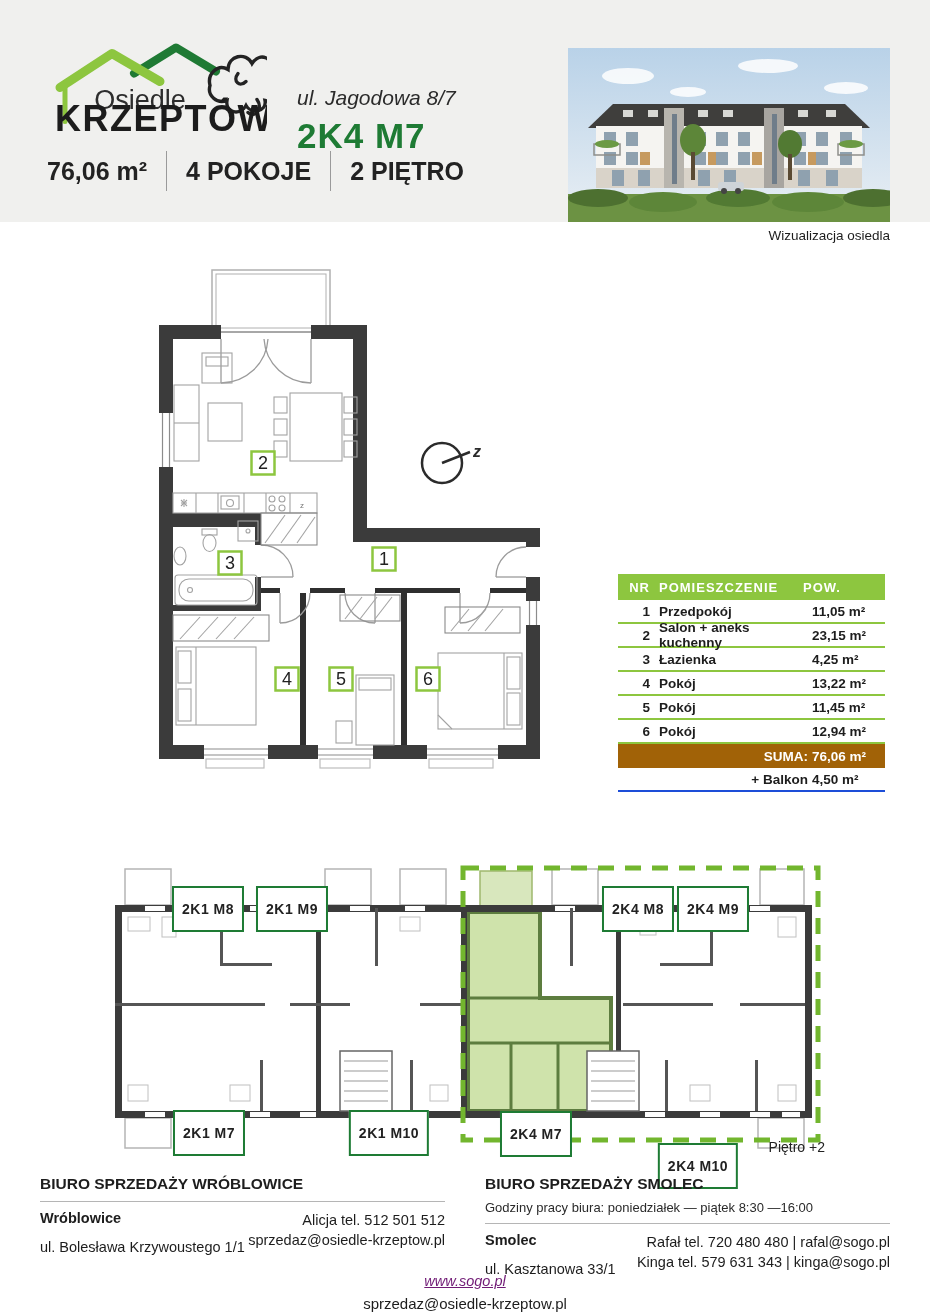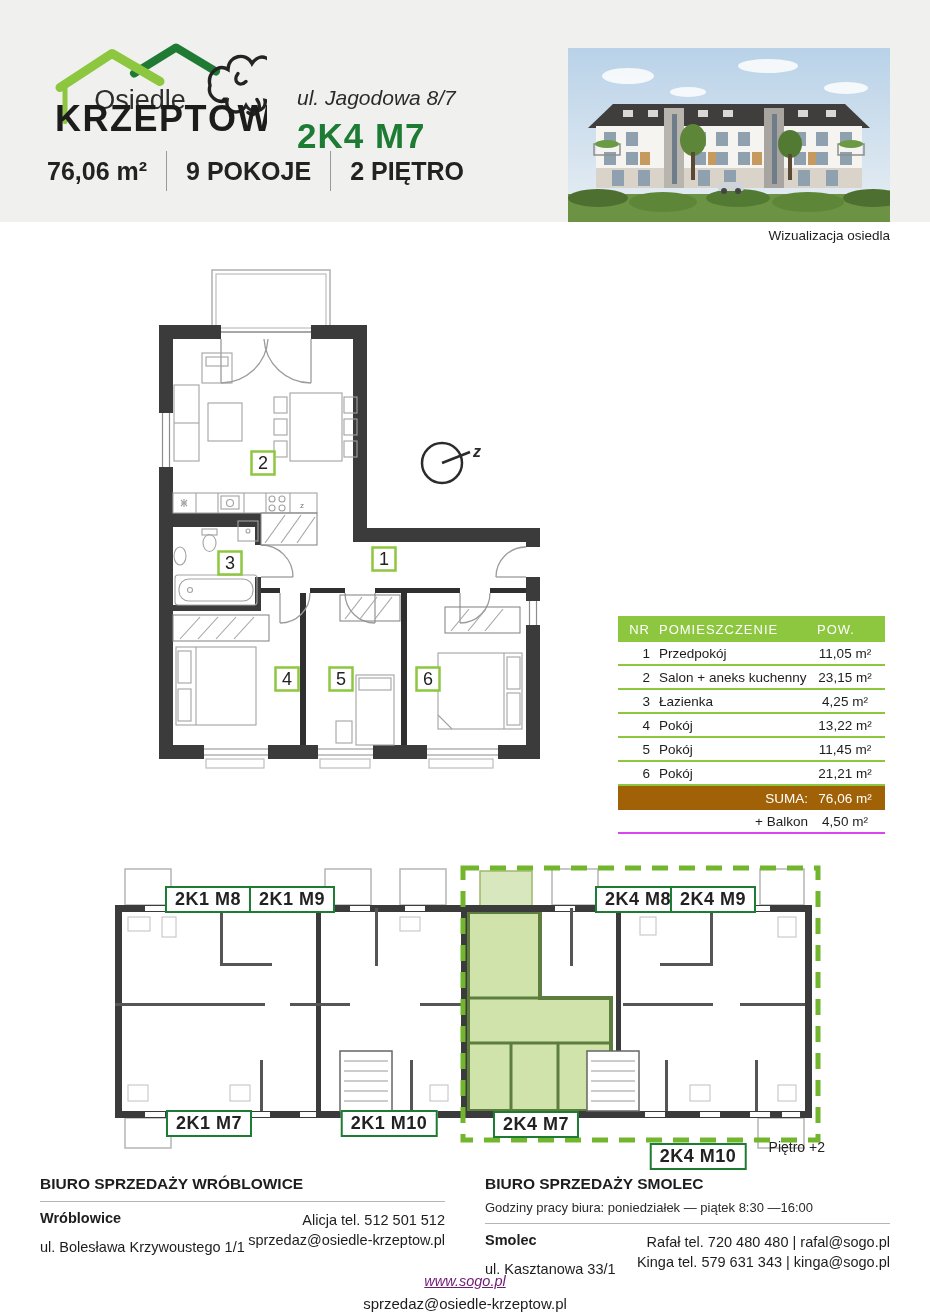--- a/index.html
+++ b/index.html
@@ -12,35 +12,35 @@
   #address-line{font-style:italic;font-size:21px;color:#2b2b2b;margin-top:42px;}
   #unit-code{margin-top:6px;font-size:35px;font-weight:bold;color:#1e7b34;letter-spacing:1px;}
   #stats{position:absolute;left:47px;top:148px;display:flex;align-items:center;height:46px;}
   .stat{font-size:25px;font-weight:bold;color:#222;white-space:nowrap;}
   .stat-sep{width:1px;height:40px;background:#9a9a9a;margin:0 19px;}
   #photo{position:absolute;left:568px;top:48px;width:322px;height:174px;}
   #photo-caption{position:absolute;right:40px;top:228px;font-size:13.5px;color:#1d1d1d;}
   
   #main-plan{position:absolute;left:140px;top:255px;width:420px;height:580px;}
   
-  #room-table{position:absolute;left:618px;top:616px;width:267px;font-size:13.5px;}
+  #room-table{position:absolute;left:618px;top:574px;width:267px;font-size:13.5px;font-weight:bold;}
   .tr{display:flex;align-items:center;}
   .tr-head{height:26px;background:#8dc63f;color:#fff;letter-spacing:1px;font-size:13px;}
   .tr-data{height:22px;border-bottom:2px solid #8dc63f;}
   .tr-suma{height:24px;background:#a16207;color:#fff;}
-  .tr-balkon{height:22px;border-bottom:2px solid #d946ef;}
+  .tr-balkon{height:22px;border-bottom:2px solid #1d4ed8;}
   .td-nr{width:26px;text-align:right;padding-left:6px;}
   .td-name{flex:1;padding-left:9px;}
   .td-name-r{flex:1;text-align:right;padding-right:4px;}
-  .td-area{width:66px;text-align:center;padding-right:7px;}
+  .td-area{width:66px;text-align:left;padding-right:7px;}
   
   #overview{position:absolute;left:100px;top:855px;width:830px;height:310px;}
   #overview svg{position:absolute;left:0;top:0;}
   .label-box{position:absolute;transform:translateX(-50%);background:#fff;border:2px solid #1e7b34;
-             padding:1px 8px;font-size:18px;font-weight:bold;color:#222;white-space:nowrap;letter-spacing:.5px;}
+             padding:13px 8px;font-size:14px;font-weight:bold;color:#222;white-space:nowrap;letter-spacing:.5px;}
   #floor-note{position:absolute;right:105px;top:284px;font-size:14px;color:#222;}
   
   .office{position:absolute;top:1175px;width:405px;}
   #office-left{left:40px;} #office-right{left:485px;}
   .office-title{font-size:15.5px;font-weight:bold;color:#1d1d1d;}
   .office-hours{margin-top:7px;font-size:13px;color:#2a2a2a;}
   .office-rule{margin-top:8px;border:none;border-top:1px solid #b5b5b5;}
   .office-row{display:flex;justify-content:space-between;margin-top:8px;}
   .office-city{font-size:14.5px;font-weight:bold;}
   .office-street{font-size:14.5px;margin-top:13px;}
@@ -72,21 +72,21 @@
   </svg>
 
   <div id="address-block">
     <div id="address-line">ul. Jagodowa 8/7</div>
     <div id="unit-code">2K4 M7</div>
   </div>
 
   <div id="stats">
     <span class="stat">76,06 m²</span>
     <span class="stat-sep"></span>
-    <span class="stat">9 POKOJE</span>
+    <span class="stat">4 POKOJE</span>
     <span class="stat-sep"></span>
     <span class="stat">2 PIĘTRO</span>
   </div>
 
   <svg id="photo" viewBox="0 0 322 174">
     <defs>
       <linearGradient id="sky" x1="0" y1="0" x2="0" y2="1">
         <stop offset="0" stop-color="#b9d2e8"></stop>
           <stop offset="1" stop-color="#e9eff4"></stop>
       </linearGradient>
@@ -374,21 +374,21 @@
       <span class="td-area">13,22 m²</span>
     </div>
     <div class="tr tr-data">
       <span class="td-nr">5</span>
       <span class="td-name">Pokój</span>
       <span class="td-area">11,45 m²</span>
     </div>
     <div class="tr tr-data">
       <span class="td-nr">6</span>
       <span class="td-name">Pokój</span>
-      <span class="td-area">21,21 m²</span>
+      <span class="td-area">12,94 m²</span>
     </div>
     <div class="tr tr-suma">
       <span class="td-name-r">SUMA:</span>
       <span class="td-area">76,06 m²</span>
     </div>
     <div class="tr tr-balkon">
       <span class="td-name-r">+ Balkon</span>
       <span class="td-area">4,50 m²</span>
     </div>
   </div>

